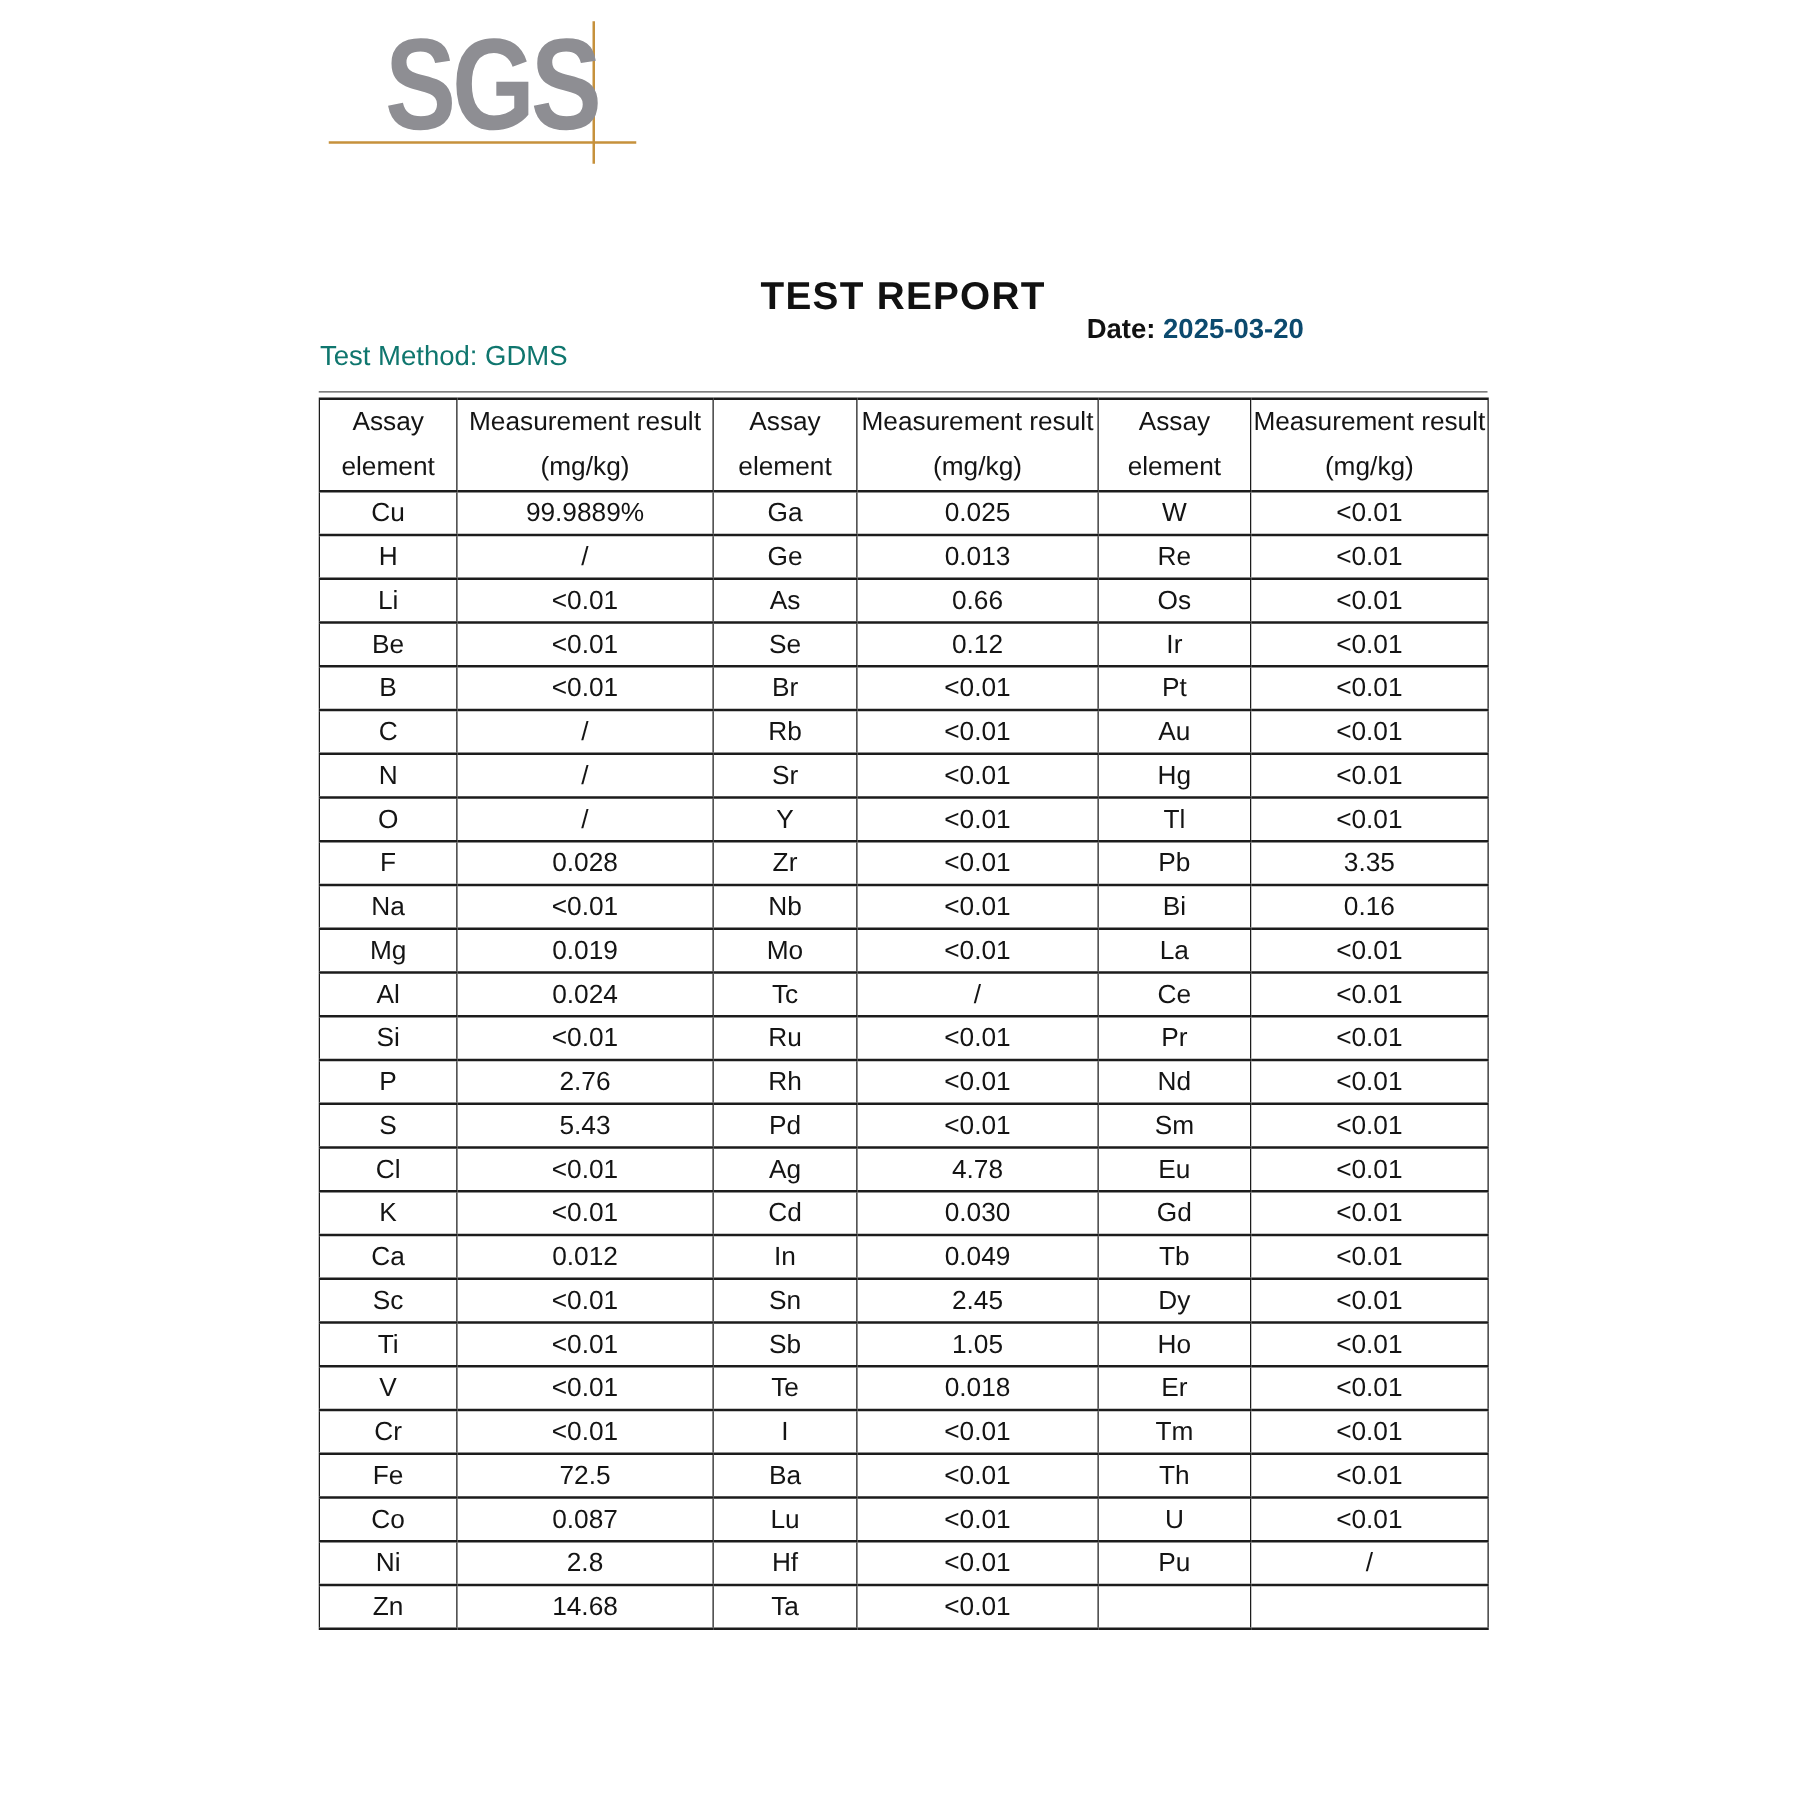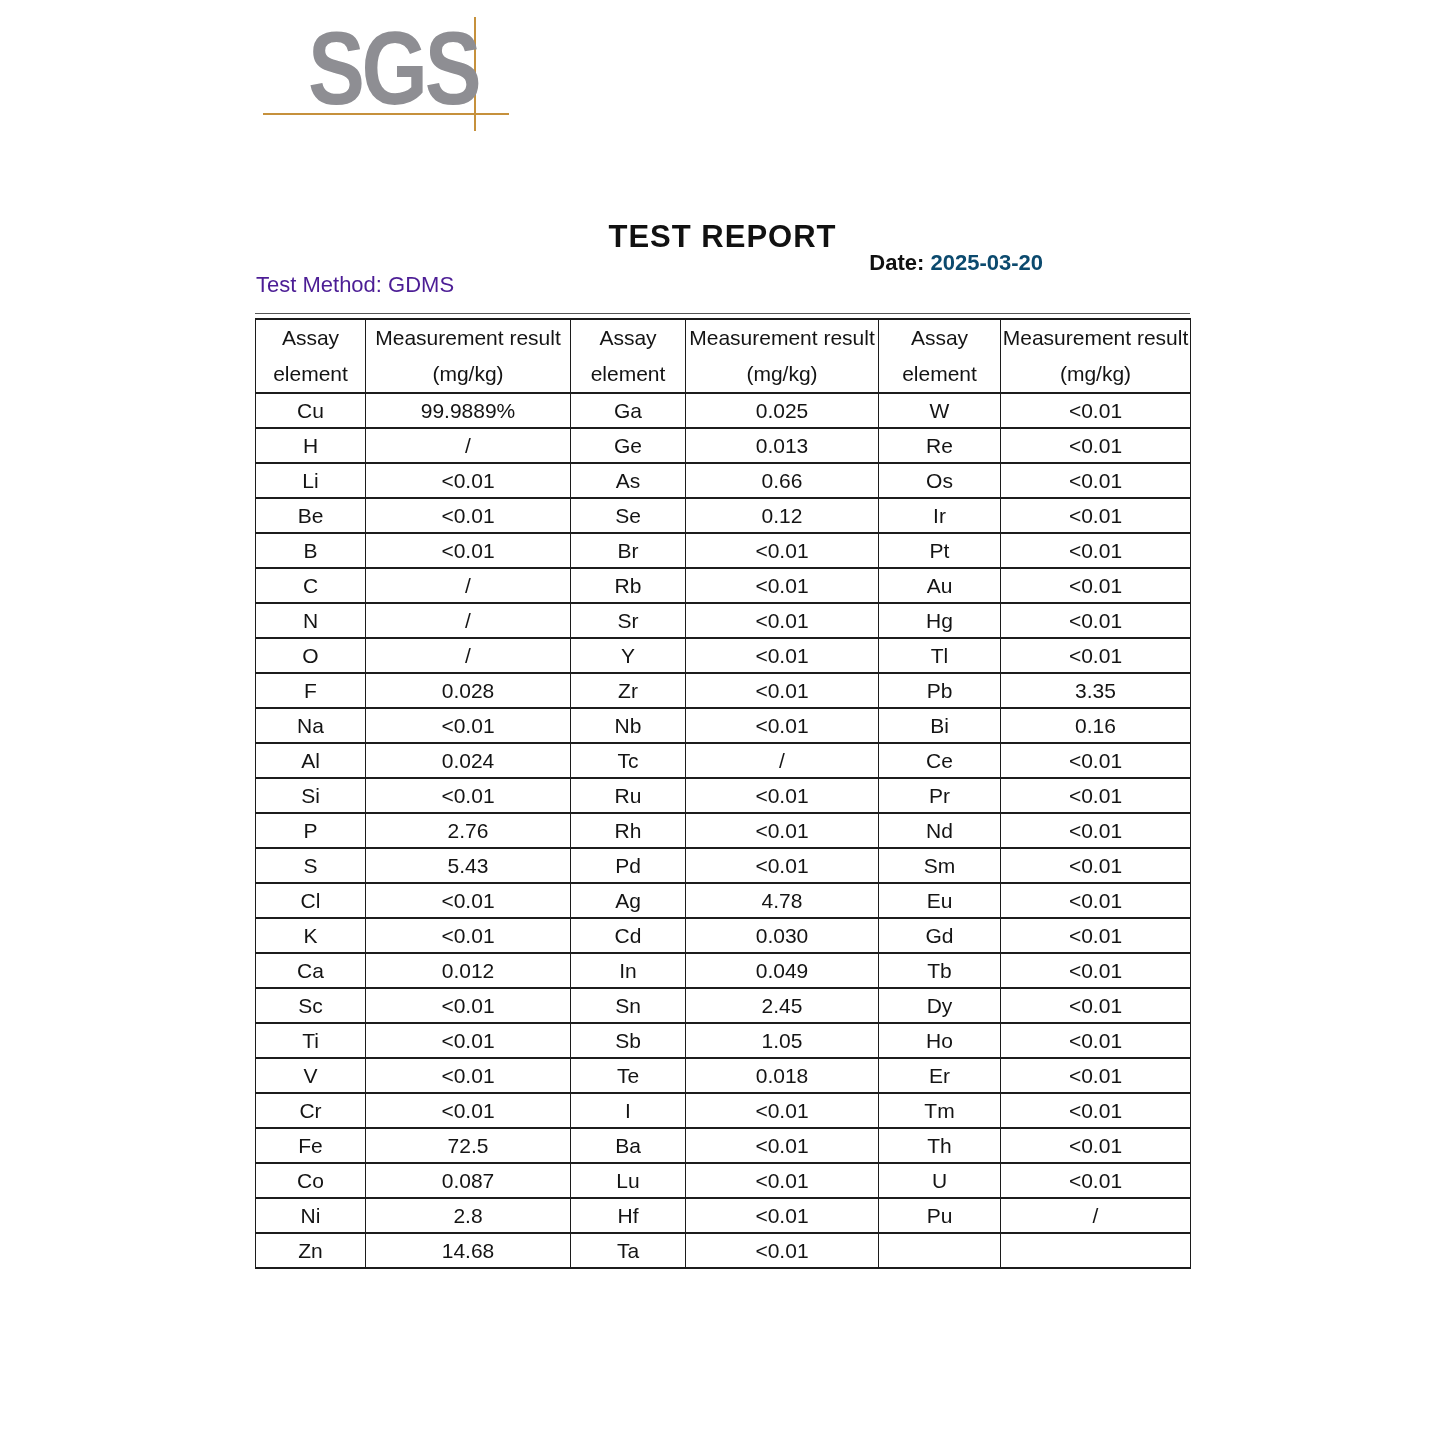--- a/index.html
+++ b/index.html
@@ -59,21 +59,21 @@
     font-weight: 700;
     color: #111;
     white-space: nowrap;
   }
   .meta-date .date-value { color: #0c4a6e; }
   .meta-method {
     position: absolute;
     left: 256px; top: 272px;
     font-size: 22px;
     font-weight: 400;
-    color: #4c1d95;
+    color: #0f766e;
     white-space: nowrap;
   }
 
   
   .table-topline {
     position: absolute;
     left: 255px; top: 313px;
     width: 935px; height: 1px;
     background: #555;
   }
@@ -242,20 +242,28 @@
         </tr>
         <tr>
           <td>Na</td>
           <td>&lt;0.01</td>
           <td>Nb</td>
           <td>&lt;0.01</td>
           <td>Bi</td>
           <td>0.16</td>
         </tr>
         <tr>
+          <td>Mg</td>
+          <td>0.019</td>
+          <td>Mo</td>
+          <td>&lt;0.01</td>
+          <td>La</td>
+          <td>&lt;0.01</td>
+        </tr>
+        <tr>
           <td>Al</td>
           <td>0.024</td>
           <td>Tc</td>
           <td>/</td>
           <td>Ce</td>
           <td>&lt;0.01</td>
         </tr>
         <tr>
           <td>Si</td>
           <td>&lt;0.01</td>

